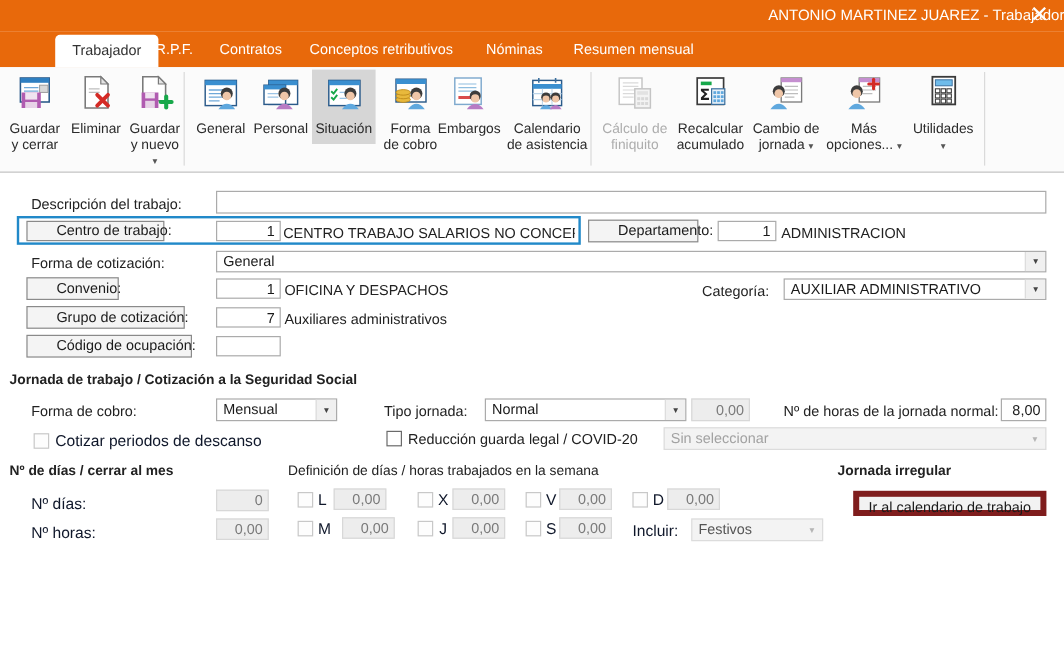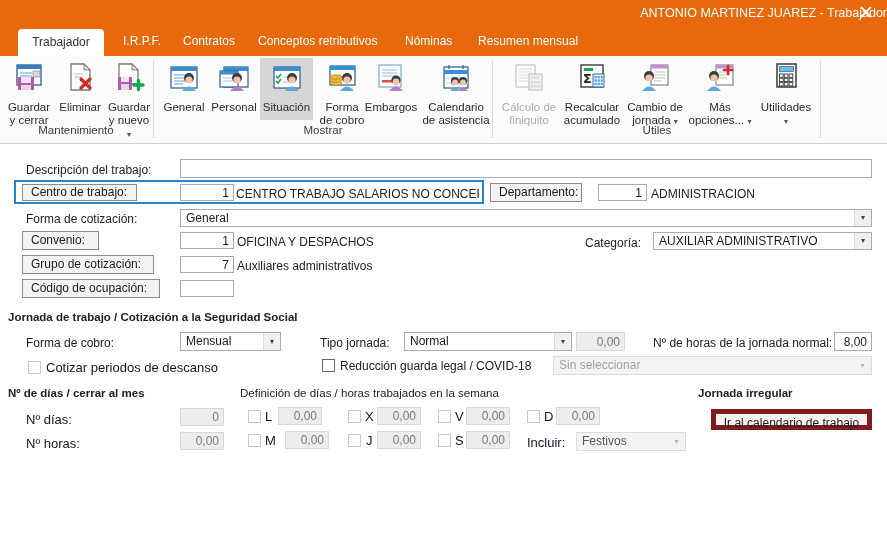--- a/index.html
+++ b/index.html
@@ -34,21 +34,21 @@
     position:absolute; left:0; top:26px; width:887px; height:30px;
     background:#E8690B;
   }
   .tab {
     position:absolute; top:0; height:30px; line-height:30px;
     color:#ffffff; font-size:12px; padding:0 13px; cursor:pointer;
     white-space:nowrap;
   }
   .tab.active {
     background:#ffffff; color:#333333; border-top-left-radius:4px;
-    border-top-right-radius:4px; top:3px; height:27px; line-height:27px;
+    border-top-right-radius:4px; top:3px; height:27px; line-height:27px;margin-left:28px;
   }
 
   
   .ribbon {
     position:absolute; left:0; top:56px; width:887px; height:88px;
     background:#FBFBFB; border-bottom:1px solid #D4D4D4;
   }
   .grouplabelbar {
     position:absolute; left:0; top:120px; width:887px; height:23px;
     background:#FBFBFB;
@@ -82,21 +82,21 @@
   .txt {
     position:absolute; background:#fff; border:1px solid #ABABAB;
     font-family:"Liberation Sans", sans-serif; font-size:12px; color:#1a1a1a;
     padding:0 4px; line-height:1; outline:none;
   }
   .txt.ro { background:#EDEDED; border:1px solid #D8D8D8; color:#7a7a7a; }
   .txt.num { text-align:right; }
 
   .btnfield {
     position:absolute; background:#F4F4F4; border:1px solid #8A8A8A;
-    font-size:12px; color:#1b1b1b; text-align:left; padding-left:8px;
+    font-size:12px; color:#1b1b1b; text-align:left; padding-left:24px;
     cursor:pointer; white-space:nowrap;
   }
   .btn {
     position:absolute; background:#F2F2F2; border:5px solid #7f1d1d;
     font-size:12px; color:#1b1b1b; text-align:center; cursor:pointer;
   }
 
   .sel {
     position:absolute; background:#fff; border:1px solid #ABABAB;
     font-size:12px; color:#1a1a1a; padding-left:5px; cursor:pointer;
@@ -136,25 +136,20 @@
   <div class="tabstrip">
     <div class="tab active" style="left:18px;width:86px;text-align:center;padding:0;">Trabajador</div>
     <div class="tab" style="left:110px;">I.R.P.F.</div>
     <div class="tab" style="left:170px;">Contratos</div>
     <div class="tab" style="left:245px;">Conceptos retributivos</div>
     <div class="tab" style="left:392px;">Nóminas</div>
     <div class="tab" style="left:465px;">Resumen mensual</div>
   </div>
 
   <div class="ribbon"></div>
-  <div class="grouplabelbar">
-    <div class="grouplabel" style="left:0px;width:152px;">Mantenimiento</div>
-    <div class="grouplabel" style="left:155px;width:336px;">Mostrar</div>
-    <div class="grouplabel" style="left:495px;width:324px;">Útiles</div>
-  </div>
   <div class="gsep" style="left:153px;"></div>
   <div class="gsep" style="left:492px;"></div>
   <div class="gsep" style="left:820px;"></div>
   <div class="ribbon-bottomline"></div>
 
   <div class="rbtn" style="left:4px;width:50px;">
     <span class="ic">
       <svg width="34" height="34" viewBox="0 0 34 34">
         <rect x="5" y="4" width="24" height="20" fill="#fff" stroke="#2A5A8A" stroke-width="1.3"></rect>
         <rect x="5" y="4" width="24" height="4" fill="#2F7FC1"></rect>
@@ -498,21 +493,21 @@
   <div class="sel" style="left:404px; top:332px; width:168px; height:19px; line-height:17px;">
     <span class="txtv" style="line-height:17px;">Normal</span>
     <span class="arrow">▾</span>
   </div>
   <input class="txt ro num" style="left: 576px; top: 332px; width: 49px; height: 19px;" readonly="" value="0,00">
 
   <div class="lbl-static" style="left:653px; top:336px;">Nº de horas de la jornada normal:</div>
   <input class="txt num" style="left: 834px; top: 332px; width: 38px; height: 19px;" value="8,00">
 
   <div class="chk" style="left:322px; top:359px;"></div>
-  <div class="lbl-static" style="left:340px; top:359px;">Reducción guarda legal / COVID-18</div>
+  <div class="lbl-static" style="left:340px; top:359px;">Reducción guarda legal / COVID-20</div>
   <div class="sel disabled" style="left:553px; top:356px; width:319px; height:19px; line-height:17px;">
     <span class="txtv" style="line-height:17px;">Sin seleccionar</span>
     <span class="arrow">▾</span>
   </div>
 
   <div class="lbl-static" style="left:8px; top:387px; font-weight:bold; font-size:11.5px;">Nº de días / cerrar al mes</div>
   <div class="lbl-gray" style="left:26px; top:412px;">Nº días:</div>
   <input class="txt ro num" style="left: 180px; top: 408px; width: 44px; height: 18px;" readonly="" value="0">
   <div class="lbl-gray" style="left:26px; top:436px;">Nº horas:</div>
   <input class="txt ro num" style="left: 180px; top: 432px; width: 44px; height: 18px;" readonly="" value="0,00">

